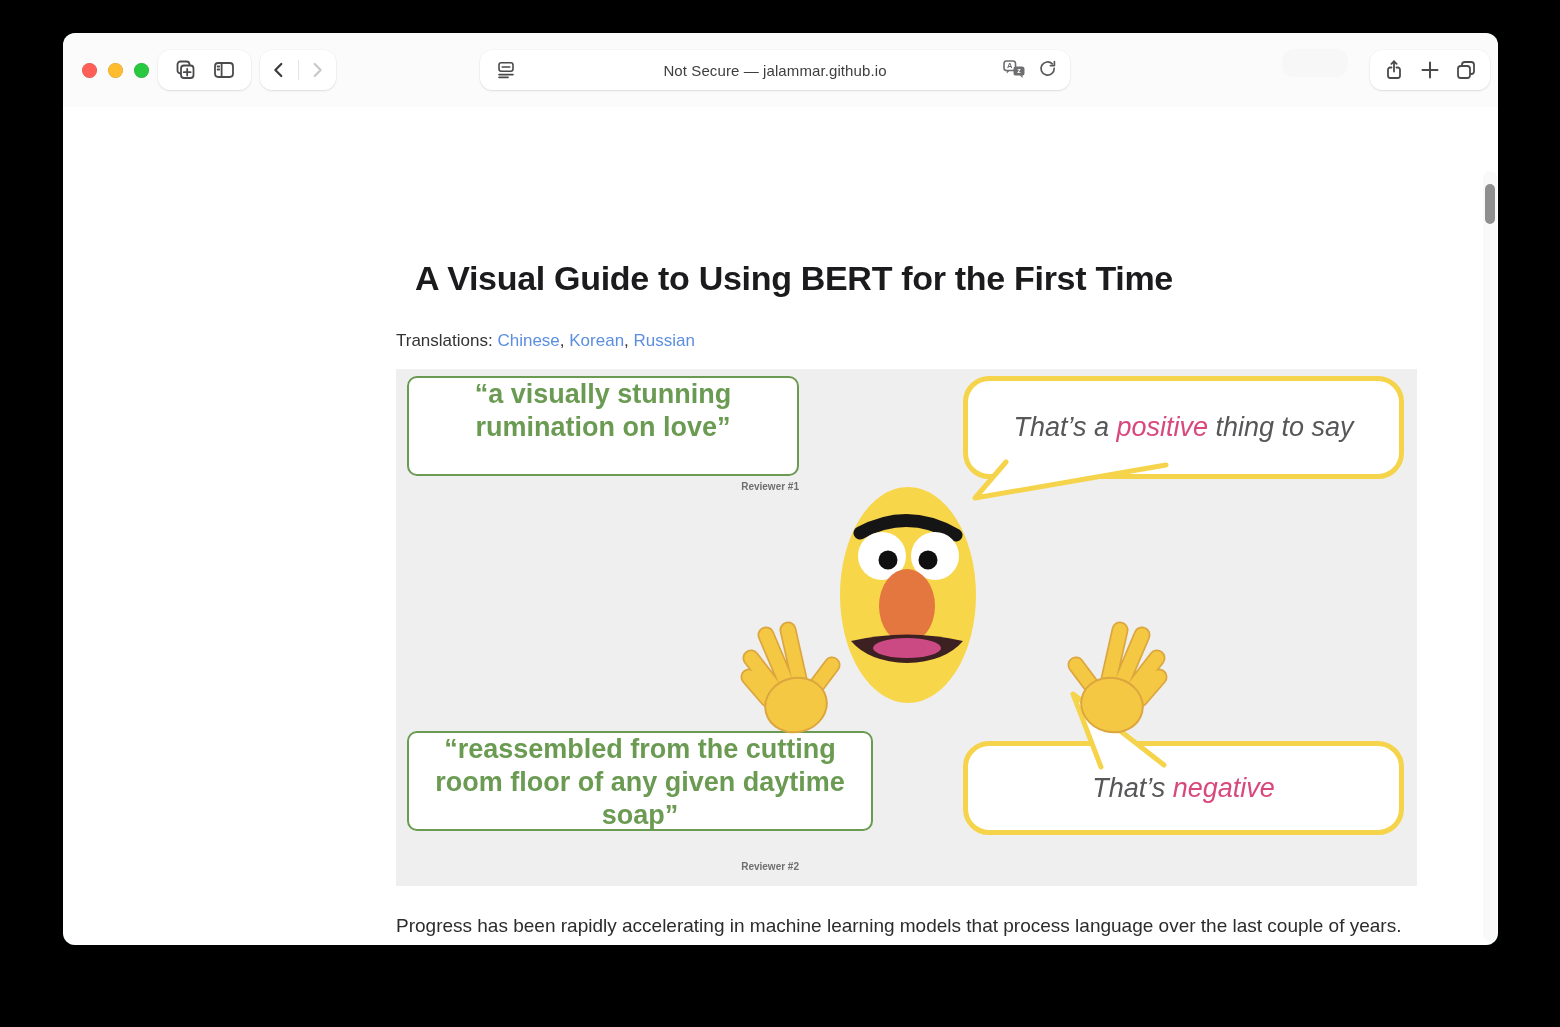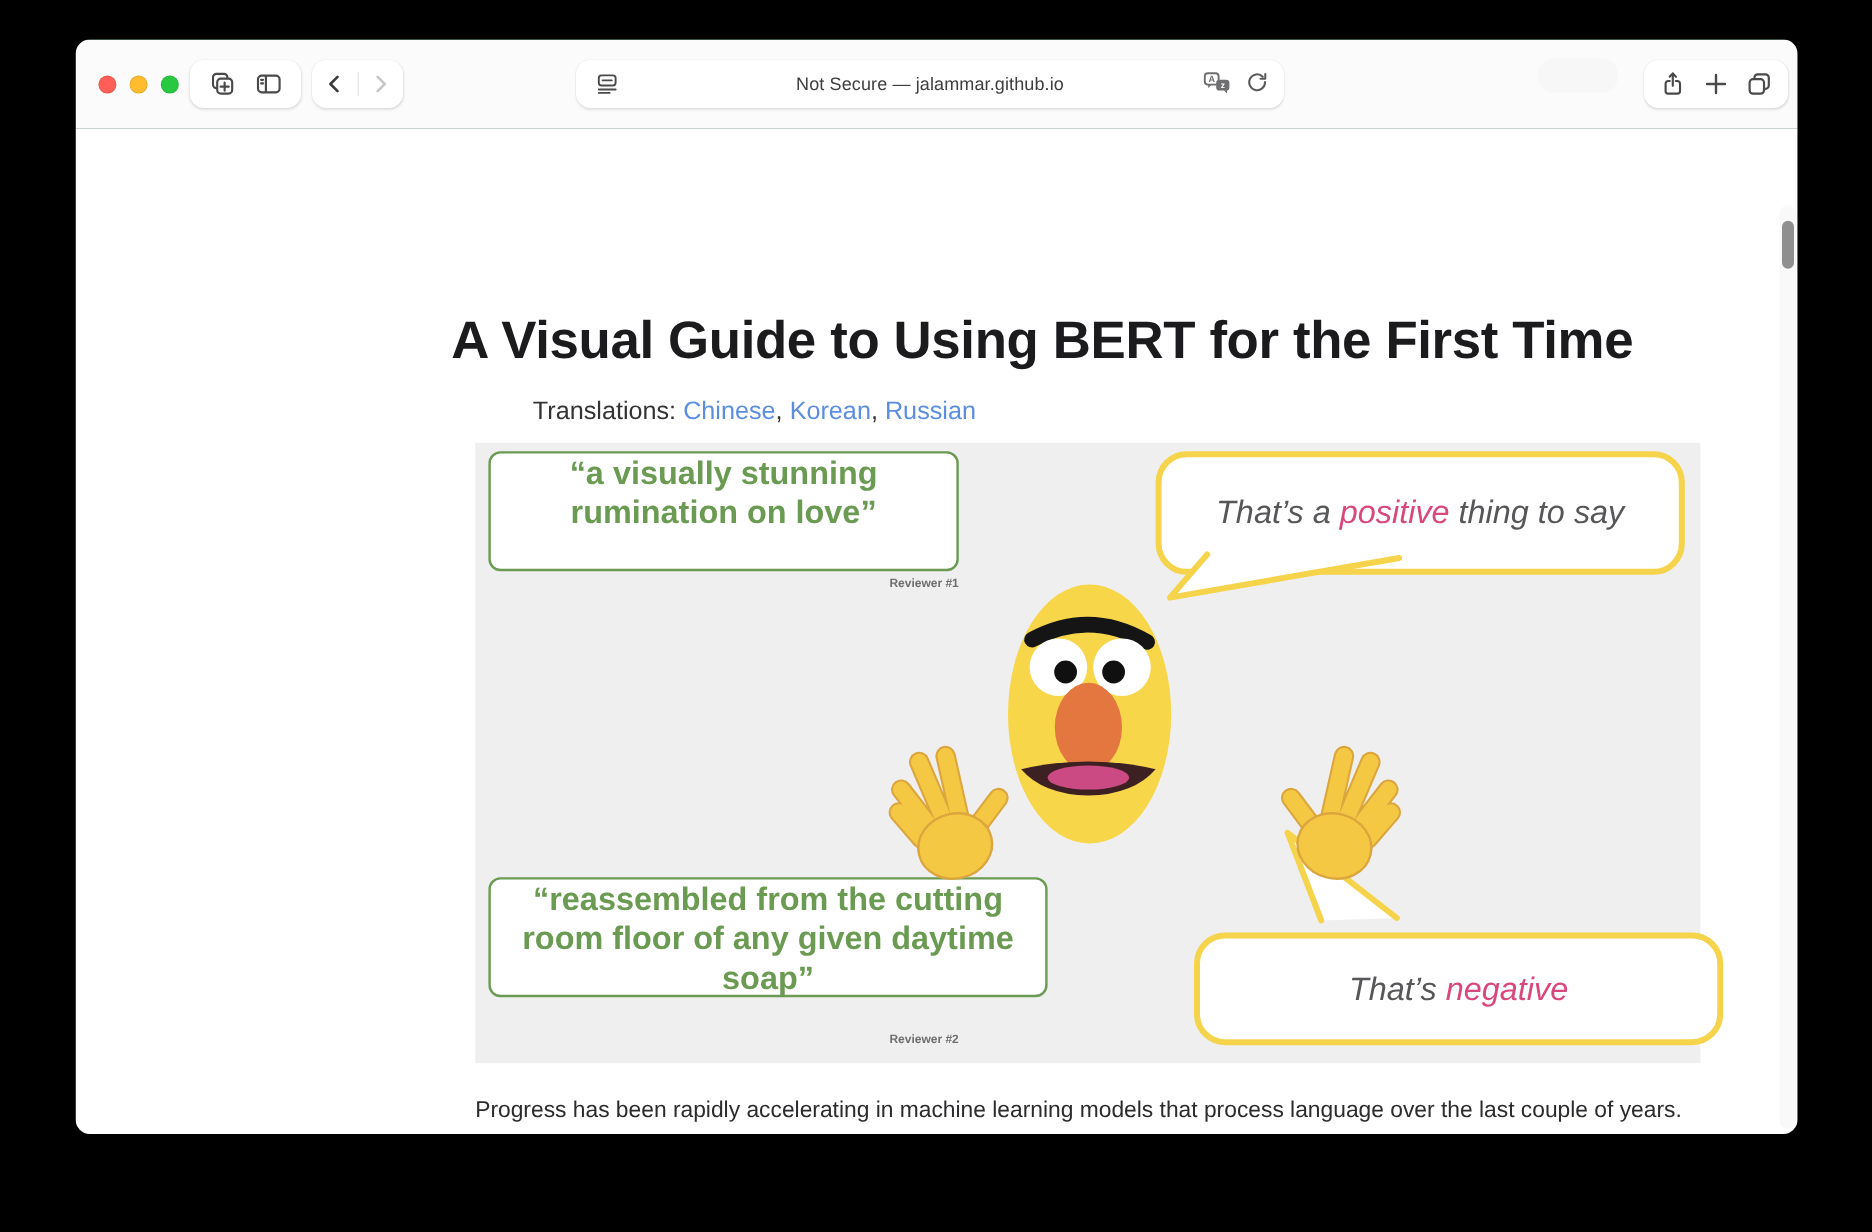--- a/index.html
+++ b/index.html
@@ -26,39 +26,39 @@
   .addr-right { position:absolute; right:12px; top:9px; display:flex; gap:10px; align-items:center;}
   .ghost-pill { position:absolute; left:1219px; top:16px; width:66px; height:28px;
                 background:#f5f5f5; border-radius:12px; opacity:.75; }
   .pill-win { left:1307px; width:120px; }
   .icon { display:block; }
   .content { position:absolute; left:0; top:74px; right:0; bottom:0; background:#fff; }
   .scroll-track { position:absolute; right:1px; top:64px; bottom:4px; width:14px;
                   background:#f9f9f9; border-radius:7px; }
   .scroll-thumb { position:absolute; left:2px; top:13px; width:10px; height:40px;
                   background:#8f8f8f; border-radius:5px; }
-  .page-title { position:absolute; left:313px; top:152px; width:1021px; font-size:44px;
+  .page-title { position:absolute; left:352px; top:152px; width:1021px; font-size:34px;
                 font-weight:bold; color:#1b1b1d; letter-spacing:-.3px; }
-  .translations { position:absolute; left:333px; top:224px; font-size:21px; color:#333;margin-left:48px; }
+  .translations { position:absolute; left:333px; top:224px; font-size:17px; color:#333; }
   .tlink { color:#5b8ee0; text-decoration:none; cursor:pointer; }
   .hero { position:absolute; left:333px; top:262px; width:1021px; height:517px; background:#efefef; }
   .gbox { position:absolute; background:#fff; border:2px solid #6b9b52; border-radius:10px;
           display:flex; justify-content:center; text-align:center;
           color:#6b9b52; font-weight:bold; font-size:27px; line-height:33px; }
   .gbox1 { left:11px; top:7px; width:392px; height:100px; }
   .gbox2 { left:11px; top:362px; width:466px; height:100px; padding:0 2px; }
   .reviewer { position:absolute; left:11px; width:392px; text-align:right; font-size:10px;
               font-weight:bold; color:#6f6f6f; }
   .reviewer1 { top:112px; }
   .reviewer2 { top:492px;text-align:right; }
   .bubble { position:absolute; left:567px; width:441px; background:#fff; border:5px solid #f5d44b;
             border-radius:26px; display:flex; align-items:center; justify-content:center;
             font-size:27px; color:#57575a;font-style:italic; }
   .bubble1 { top:7px; height:103px; }
-  .bubble2 { top:408px; height:94px;margin-left:32px; }
+  .bubble2 { top:372px; height:94px; }
   .hl { color:#d9487d; }
   .hero-svg { position:absolute; inset:0; pointer-events:none; }
   .paragraph { position:absolute; left:333px; top:805px; width:1021px; font-size:19px;
                line-height:27.5px; color:#2c2c2e; }
   svg text { font-family:"Liberation Sans", sans-serif; }
 </style>
 </head>
 <body>
 
 <div class="window">

